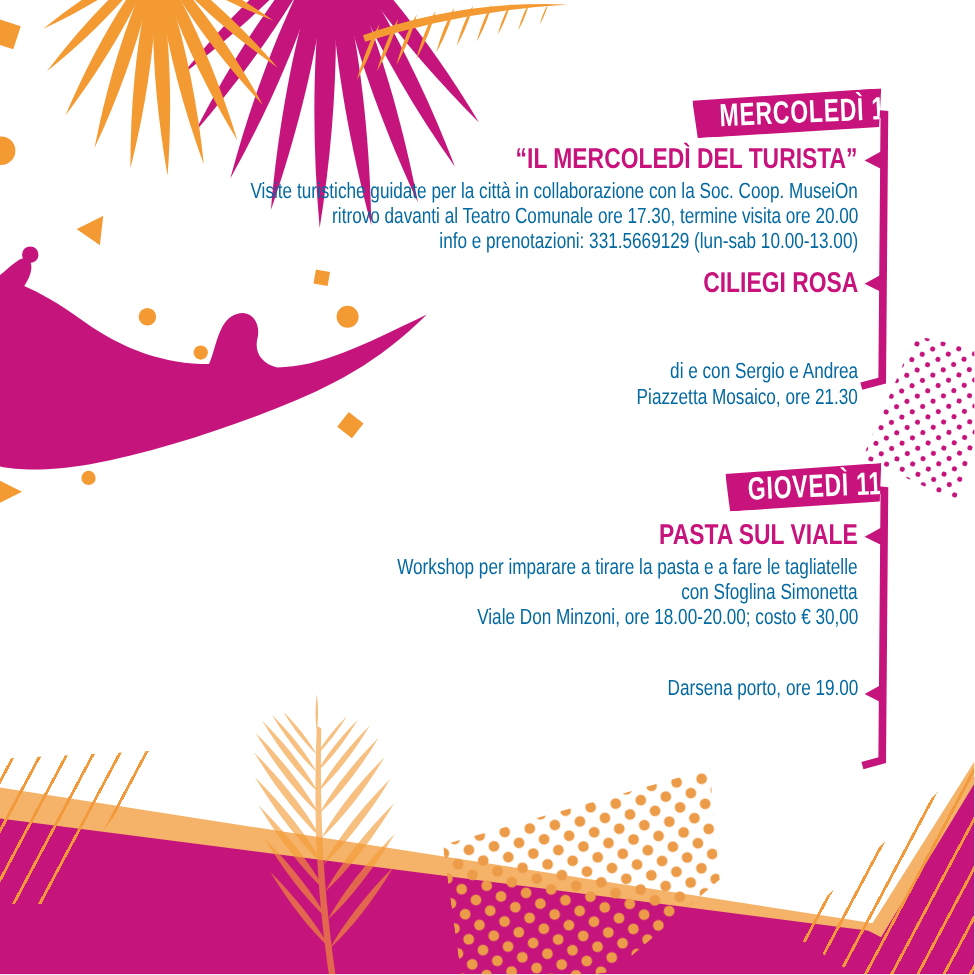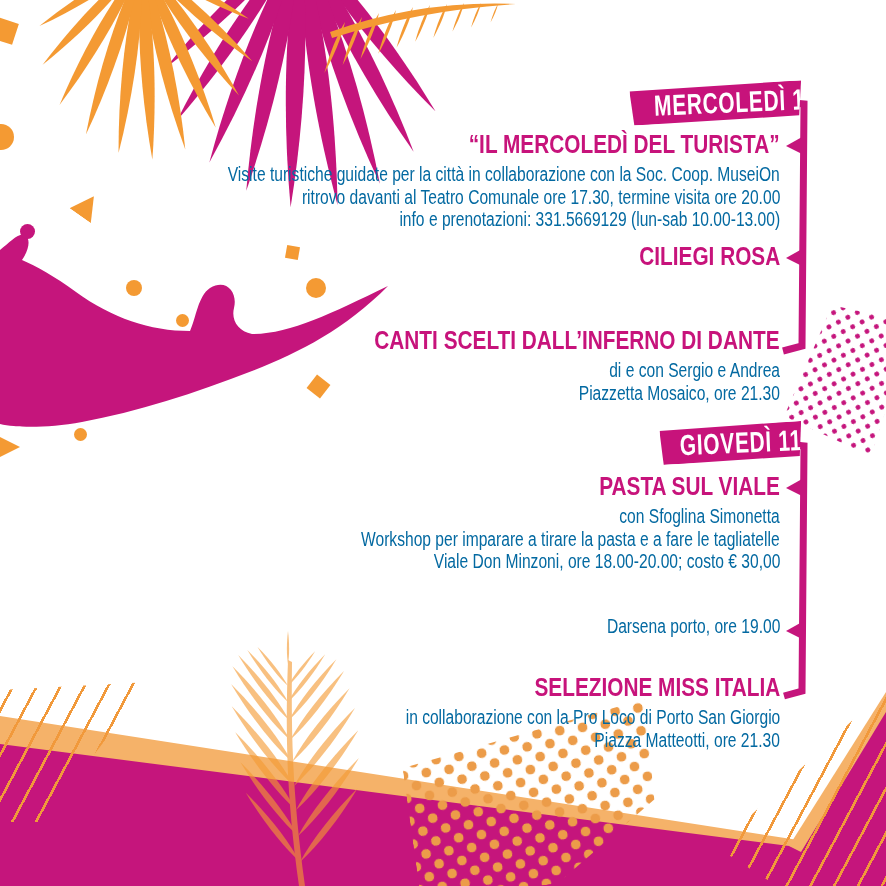--- a/index.html
+++ b/index.html
@@ -191,35 +191,29 @@
     <div class="l"><span class="cx">Visite turistiche guidate per la città in collaborazione con la Soc. Coop. MuseiOn</span></div>
     <div class="l"><span class="cx">ritrovo davanti al Teatro Comunale ore 17.30, termine visita ore 20.00</span></div>
     <div class="l b"><span class="cx">info e prenotazioni: 331.5669129 (lun-sab 10.00-13.00)</span></div>
   </div>
 
   <div class="evt" id="evt-2">
     <div class="t"><span class="ct">CILIEGI ROSA</span></div>
   </div>
 
   <div class="evt" id="evt-3">
-    <div class="t"><span class="ct">CANTI SCELTI DALL’INFERNO DI DANTE</span></div>
     <div class="l"><span class="cx">di e con Sergio e Andrea</span></div>
     <div class="l"><span class="cx">Piazzetta Mosaico, ore 21.30</span></div>
   </div>
 
   <div class="evt" id="evt-4">
     <div class="t"><span class="ct">PASTA SUL VIALE</span></div>
+    <div class="l"><span class="cx">Workshop per imparare a tirare la pasta e a fare le tagliatelle</span></div>
     <div class="l"><span class="cx">con Sfoglina Simonetta</span></div>
-    <div class="l"><span class="cx">Workshop per imparare a tirare la pasta e a fare le tagliatelle</span></div>
     <div class="l"><span class="cx">Viale Don Minzoni, ore 18.00-20.00; costo € 30,00</span></div>
   </div>
 
   <div class="evt" id="evt-5">
     <div class="l"><span class="cx">Darsena porto, ore 19.00</span></div>
   </div>
 
-  <div class="evt" id="evt-6">
-    <div class="t"><span class="ct">SELEZIONE MISS ITALIA</span></div>
-    <div class="l"><span class="cx">in collaborazione con la Pro Loco di Porto San Giorgio</span></div>
-    <div class="l"><span class="cx">Piazza Matteotti, ore 21.30</span></div>
-  </div>
 
 </div>
 
 </body></html>

